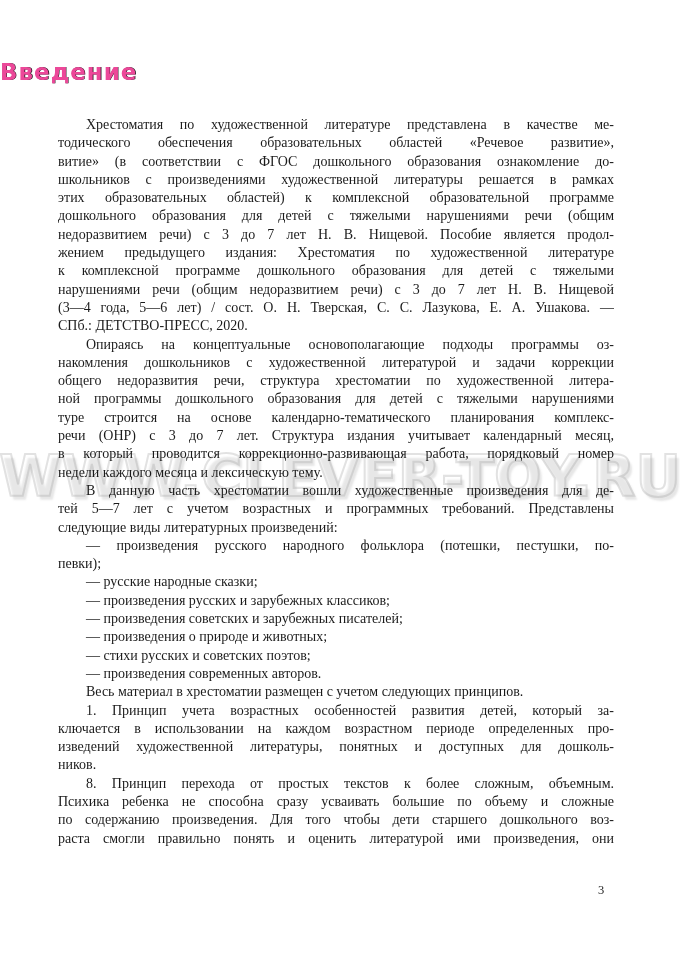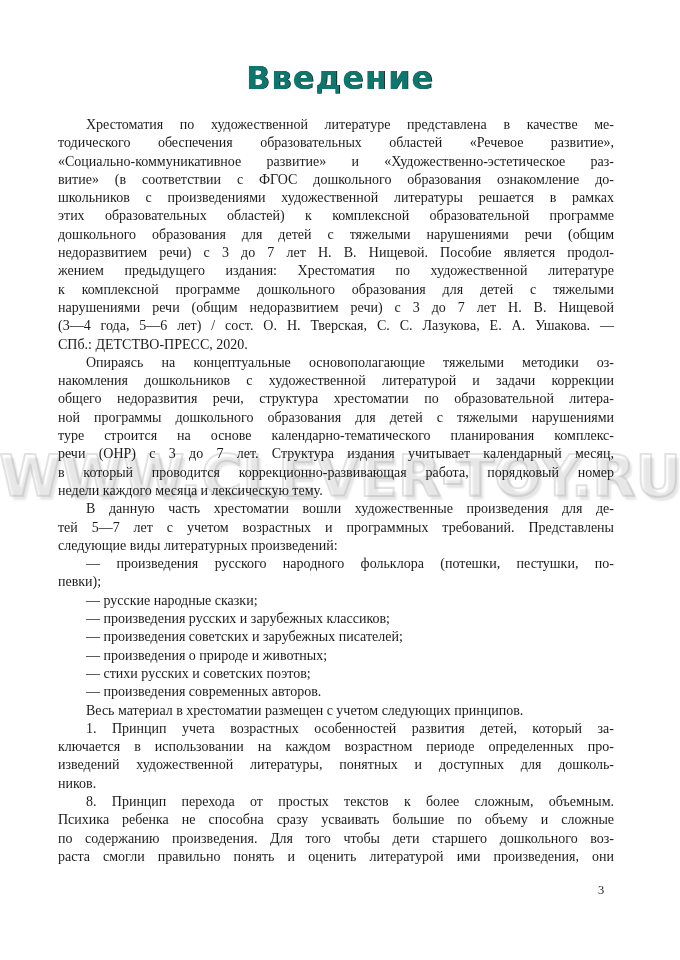--- a/index.html
+++ b/index.html
@@ -23,26 +23,25 @@
     color:rgba(255,255,255,0.05);
     -webkit-text-stroke:2px rgba(160,160,160,0.30);
     text-shadow:3px 4px 2px rgba(140,140,140,0.22);
     pointer-events:none;
   }
   .title {
     position:absolute;
     top:59px; left:0; width:100%;
     z-index:1;
     margin:0;
-    text-align:center;
     font-family:"DejaVu Sans", sans-serif;
     font-weight:bold;
-    font-size:32px;
+    font-size:23px;
     letter-spacing:1px;
-    color:#0f766e;
+    color:#ec4899;
     text-shadow:0.6px 0 0 #111111;
   }
   .body-text {
     position:absolute;
     top:116px; left:58px;
     width:556px;
     z-index:1;
     font-size:14px;
     line-height:18.3px;
     color:#1b1b1b;
@@ -60,34 +59,33 @@
 </style>
 </head>
 <body>
 
 <div class="doc-page">
   <div class="watermark">WWW.CLEVER-TOY.RU</div>
   <h1 class="title">Введение</h1>
   <div class="body-text">
       <div class="line j i">Хрестоматия по художественной литературе представлена в качестве ме-</div>
       <div class="line j">тодического обеспечения образовательных областей «Речевое развитие»,</div>
-      <div class="line j">«Социально-коммуникативное развитие» и «Художественно-эстетическое раз-</div>
       <div class="line j">витие» (в соответствии с ФГОС дошкольного образования ознакомление до-</div>
       <div class="line j">школьников с произведениями художественной литературы решается в рамках</div>
       <div class="line j">этих образовательных областей) к комплексной образовательной программе</div>
       <div class="line j">дошкольного образования для детей с тяжелыми нарушениями речи (общим</div>
       <div class="line j">недоразвитием речи) с 3 до 7 лет Н. В. Нищевой. Пособие является продол-</div>
       <div class="line j">жением предыдущего издания: Хрестоматия по художественной литературе</div>
       <div class="line j">к комплексной программе дошкольного образования для детей с тяжелыми</div>
       <div class="line j">нарушениями речи (общим недоразвитием речи) с 3 до 7 лет Н. В. Нищевой</div>
       <div class="line j">(3—4 года, 5—6 лет) / сост. О. Н. Тверская, С. С. Лазукова, Е. А. Ушакова. —</div>
       <div class="line">СПб.: ДЕТСТВО-ПРЕСС, 2020.</div>
-      <div class="line j i">Опираясь на концептуальные основополагающие тяжелыми методики оз-</div>
+      <div class="line j i">Опираясь на концептуальные основополагающие подходы программы оз-</div>
       <div class="line j">накомления дошкольников с художественной литературой и задачи коррекции</div>
-      <div class="line j">общего недоразвития речи, структура хрестоматии по образовательной литера-</div>
+      <div class="line j">общего недоразвития речи, структура хрестоматии по художественной литера-</div>
       <div class="line j">ной программы дошкольного образования для детей с тяжелыми нарушениями</div>
       <div class="line j">туре строится на основе календарно-тематического планирования комплекс-</div>
       <div class="line j">речи (ОНР) с 3 до 7 лет. Структура издания учитывает календарный месяц,</div>
       <div class="line j">в который проводится коррекционно-развивающая работа, порядковый номер</div>
       <div class="line">недели каждого месяца и лексическую тему.</div>
       <div class="line j i">В данную часть хрестоматии вошли художественные произведения для де-</div>
       <div class="line j">тей 5—7 лет с учетом возрастных и программных требований. Представлены</div>
       <div class="line">следующие виды литературных произведений:</div>
       <div class="line j i">— произведения русского народного фольклора (потешки, пестушки, по-</div>
       <div class="line">певки);</div>

